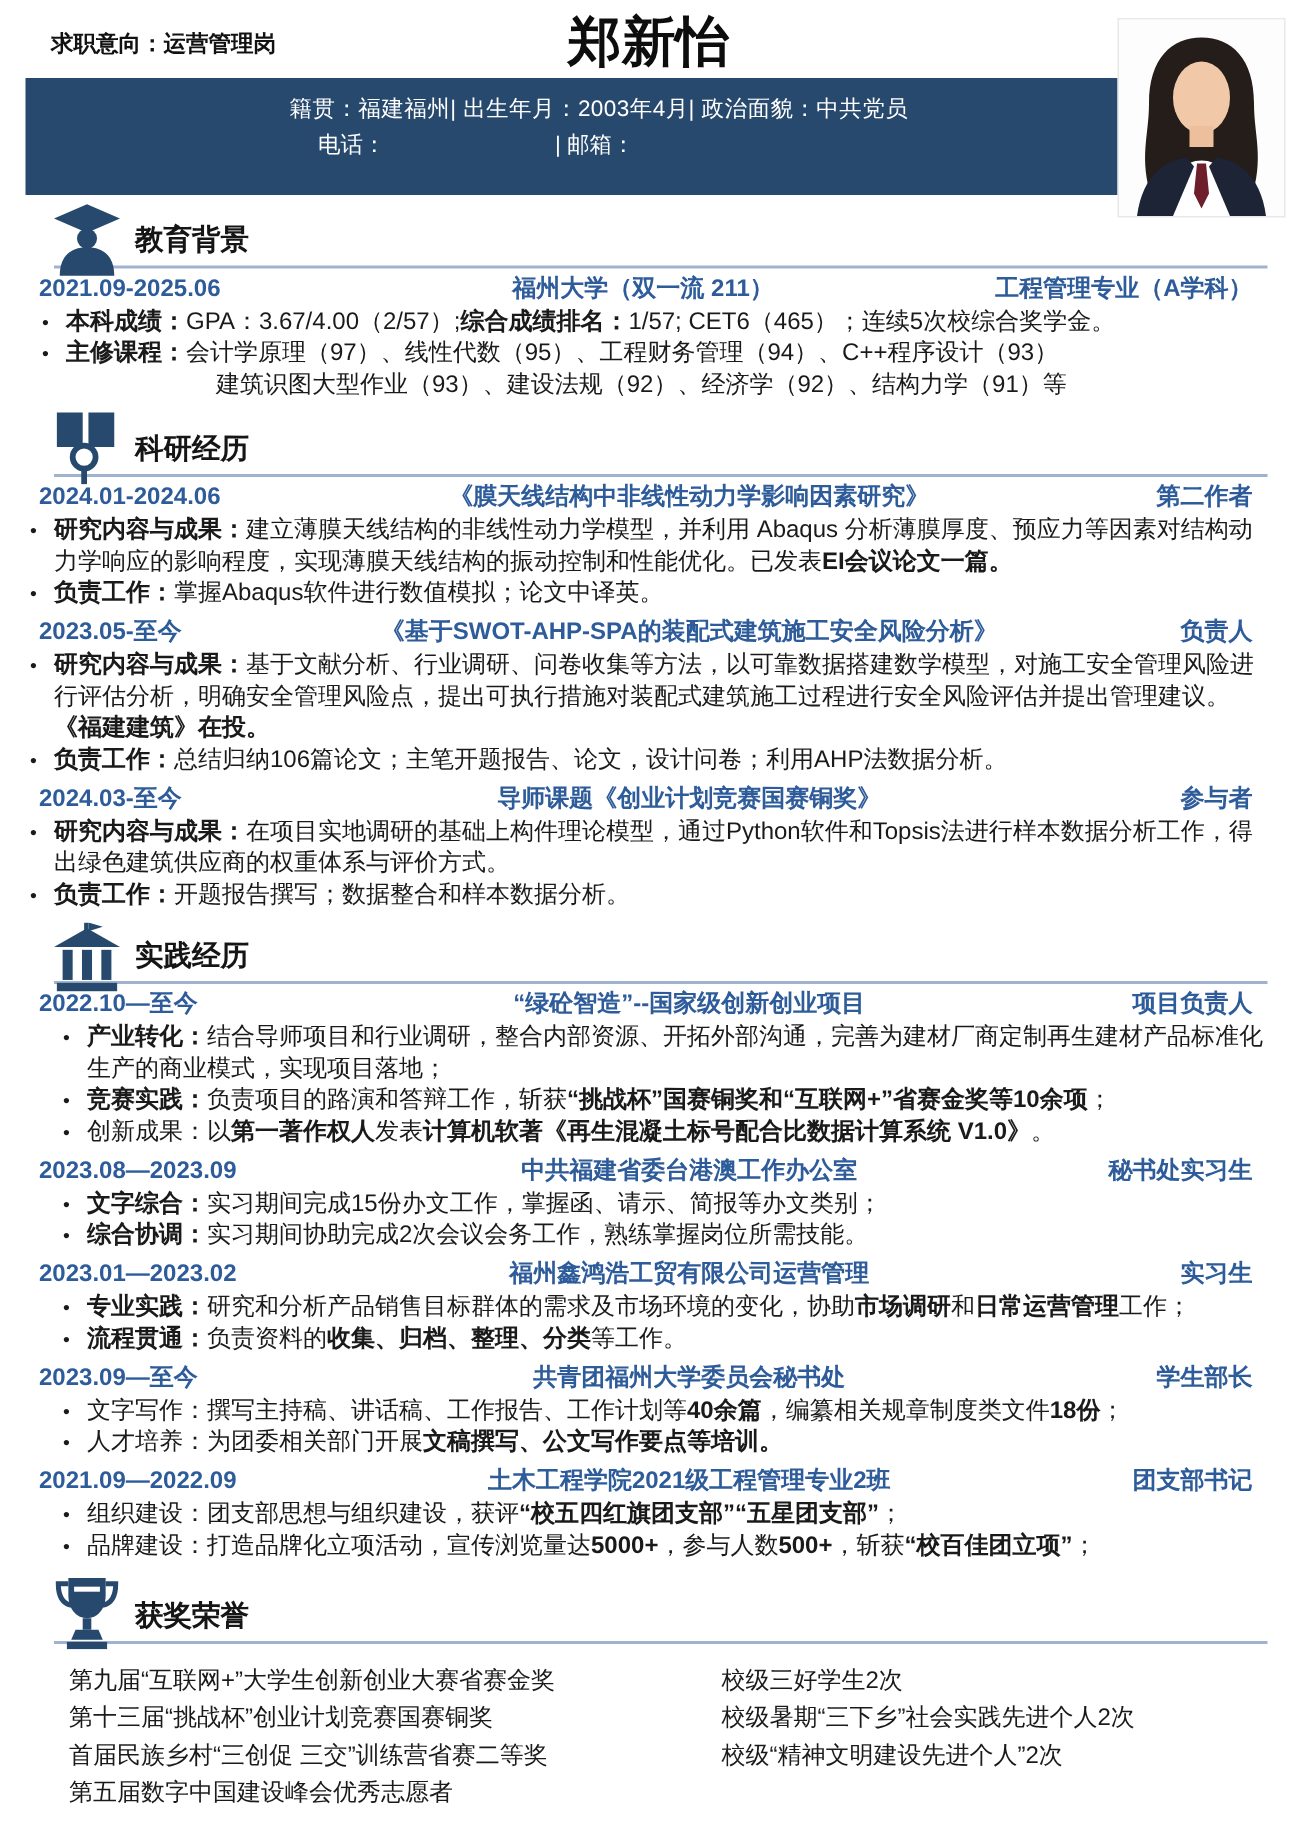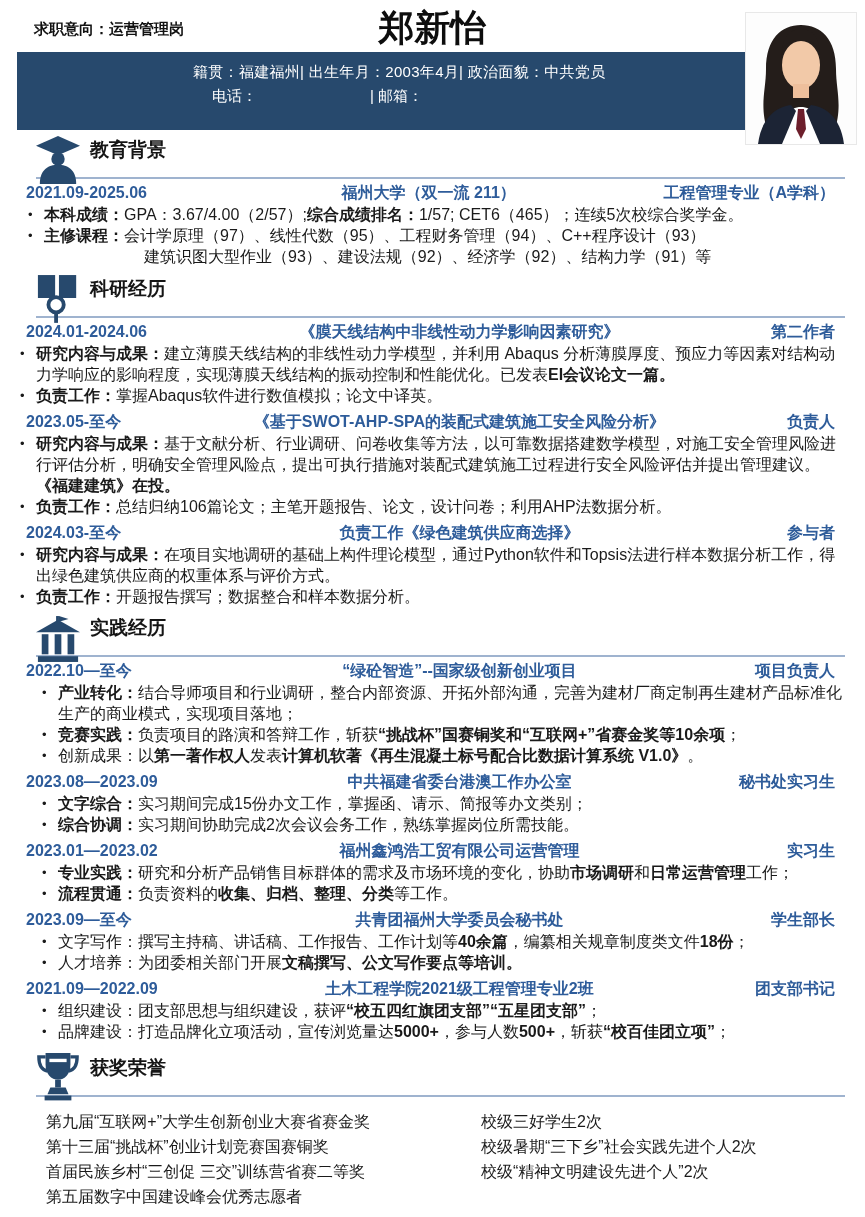--- a/index.html
+++ b/index.html
@@ -13,21 +13,21 @@
   .name{text-align:center;font-size:36px;line-height:36px;font-weight:bold;color:#0d0d0d;}
   .banner{margin:4px 0 0 -3px;width:728px;height:78px;background:#27496d;color:#fff;font-size:15px;}
   .banner .l1{padding:11px 0 0 176px;letter-spacing:.3px;}
   .banner .l2{padding:5px 0 0 195px;}
   .gap{display:inline-block;width:113px;}
   .photo{position:absolute;top:12px;right:8px;width:110px;height:131px;border:1px solid #e8e8e8;}
 
   
   .sec-head{display:flex;align-items:flex-end;gap:10px;margin:6px 0 0 16px;
             border-bottom:2px solid #9fb3cf;width:809px;}
-  .sec-title{font-size:19px;font-weight:bold;color:#151515;padding-bottom:14px;}
+  .sec-title{font-size:19px;font-weight:bold;color:#151515;padding-bottom:4px;}
   .sec-icon{flex:0 0 auto;margin-bottom:-7px;line-height:0;}
   .sec-icon svg{display:block;}
 
   .entry{margin-top:2px;}
   .entry + .entry{margin-top:4px;}
   .entry-head{display:flex;align-items:baseline;color:#2e5c9a;font-weight:bold;
               font-size:16px;line-height:16px;padding:4px 0 3px 6px;}
   .e-date{flex:0 0 168px;}
   .e-title{flex:1;text-align:center;}
   .e-role{flex:0 0 auto;min-width:110px;text-align:right;padding-right:10px;}
@@ -145,21 +145,21 @@
             <span class="btext"><span class="bold">研究内容与成果：</span><span>基于文献分析、行业调研、问卷收集等方法，以可靠数据搭建数学模型，对施工安全管理风险进行评估分析，明确安全管理风险点，提出可执行措施对装配式建筑施工过程进行安全风险评估并提出管理建议。</span><span class="bold">《福建建筑》在投。</span></span>
           </div>
           <div class="bullet">
             <span class="dot">•</span>
             <span class="btext"><span class="bold">负责工作：</span><span>总结归纳106篇论文；主笔开题报告、论文，设计问卷；利用AHP法数据分析。</span></span>
           </div>
         </div>
         <div class="entry">
           <div class="entry-head">
             <span class="e-date">2024.03-至今</span>
-            <span class="e-title">负责工作《绿色建筑供应商选择》</span>
+            <span class="e-title">导师课题《创业计划竞赛国赛铜奖》</span>
             <span class="e-role">参与者</span>
           </div>
           <div class="bullet">
             <span class="dot">•</span>
             <span class="btext"><span class="bold">研究内容与成果：</span><span>在项目实地调研的基础上构件理论模型，通过Python软件和Topsis法进行样本数据分析工作，得出绿色建筑供应商的权重体系与评价方式。</span></span>
           </div>
           <div class="bullet">
             <span class="dot">•</span>
             <span class="btext"><span class="bold">负责工作：</span><span>开题报告撰写；数据整合和样本数据分析。</span></span>
           </div>

